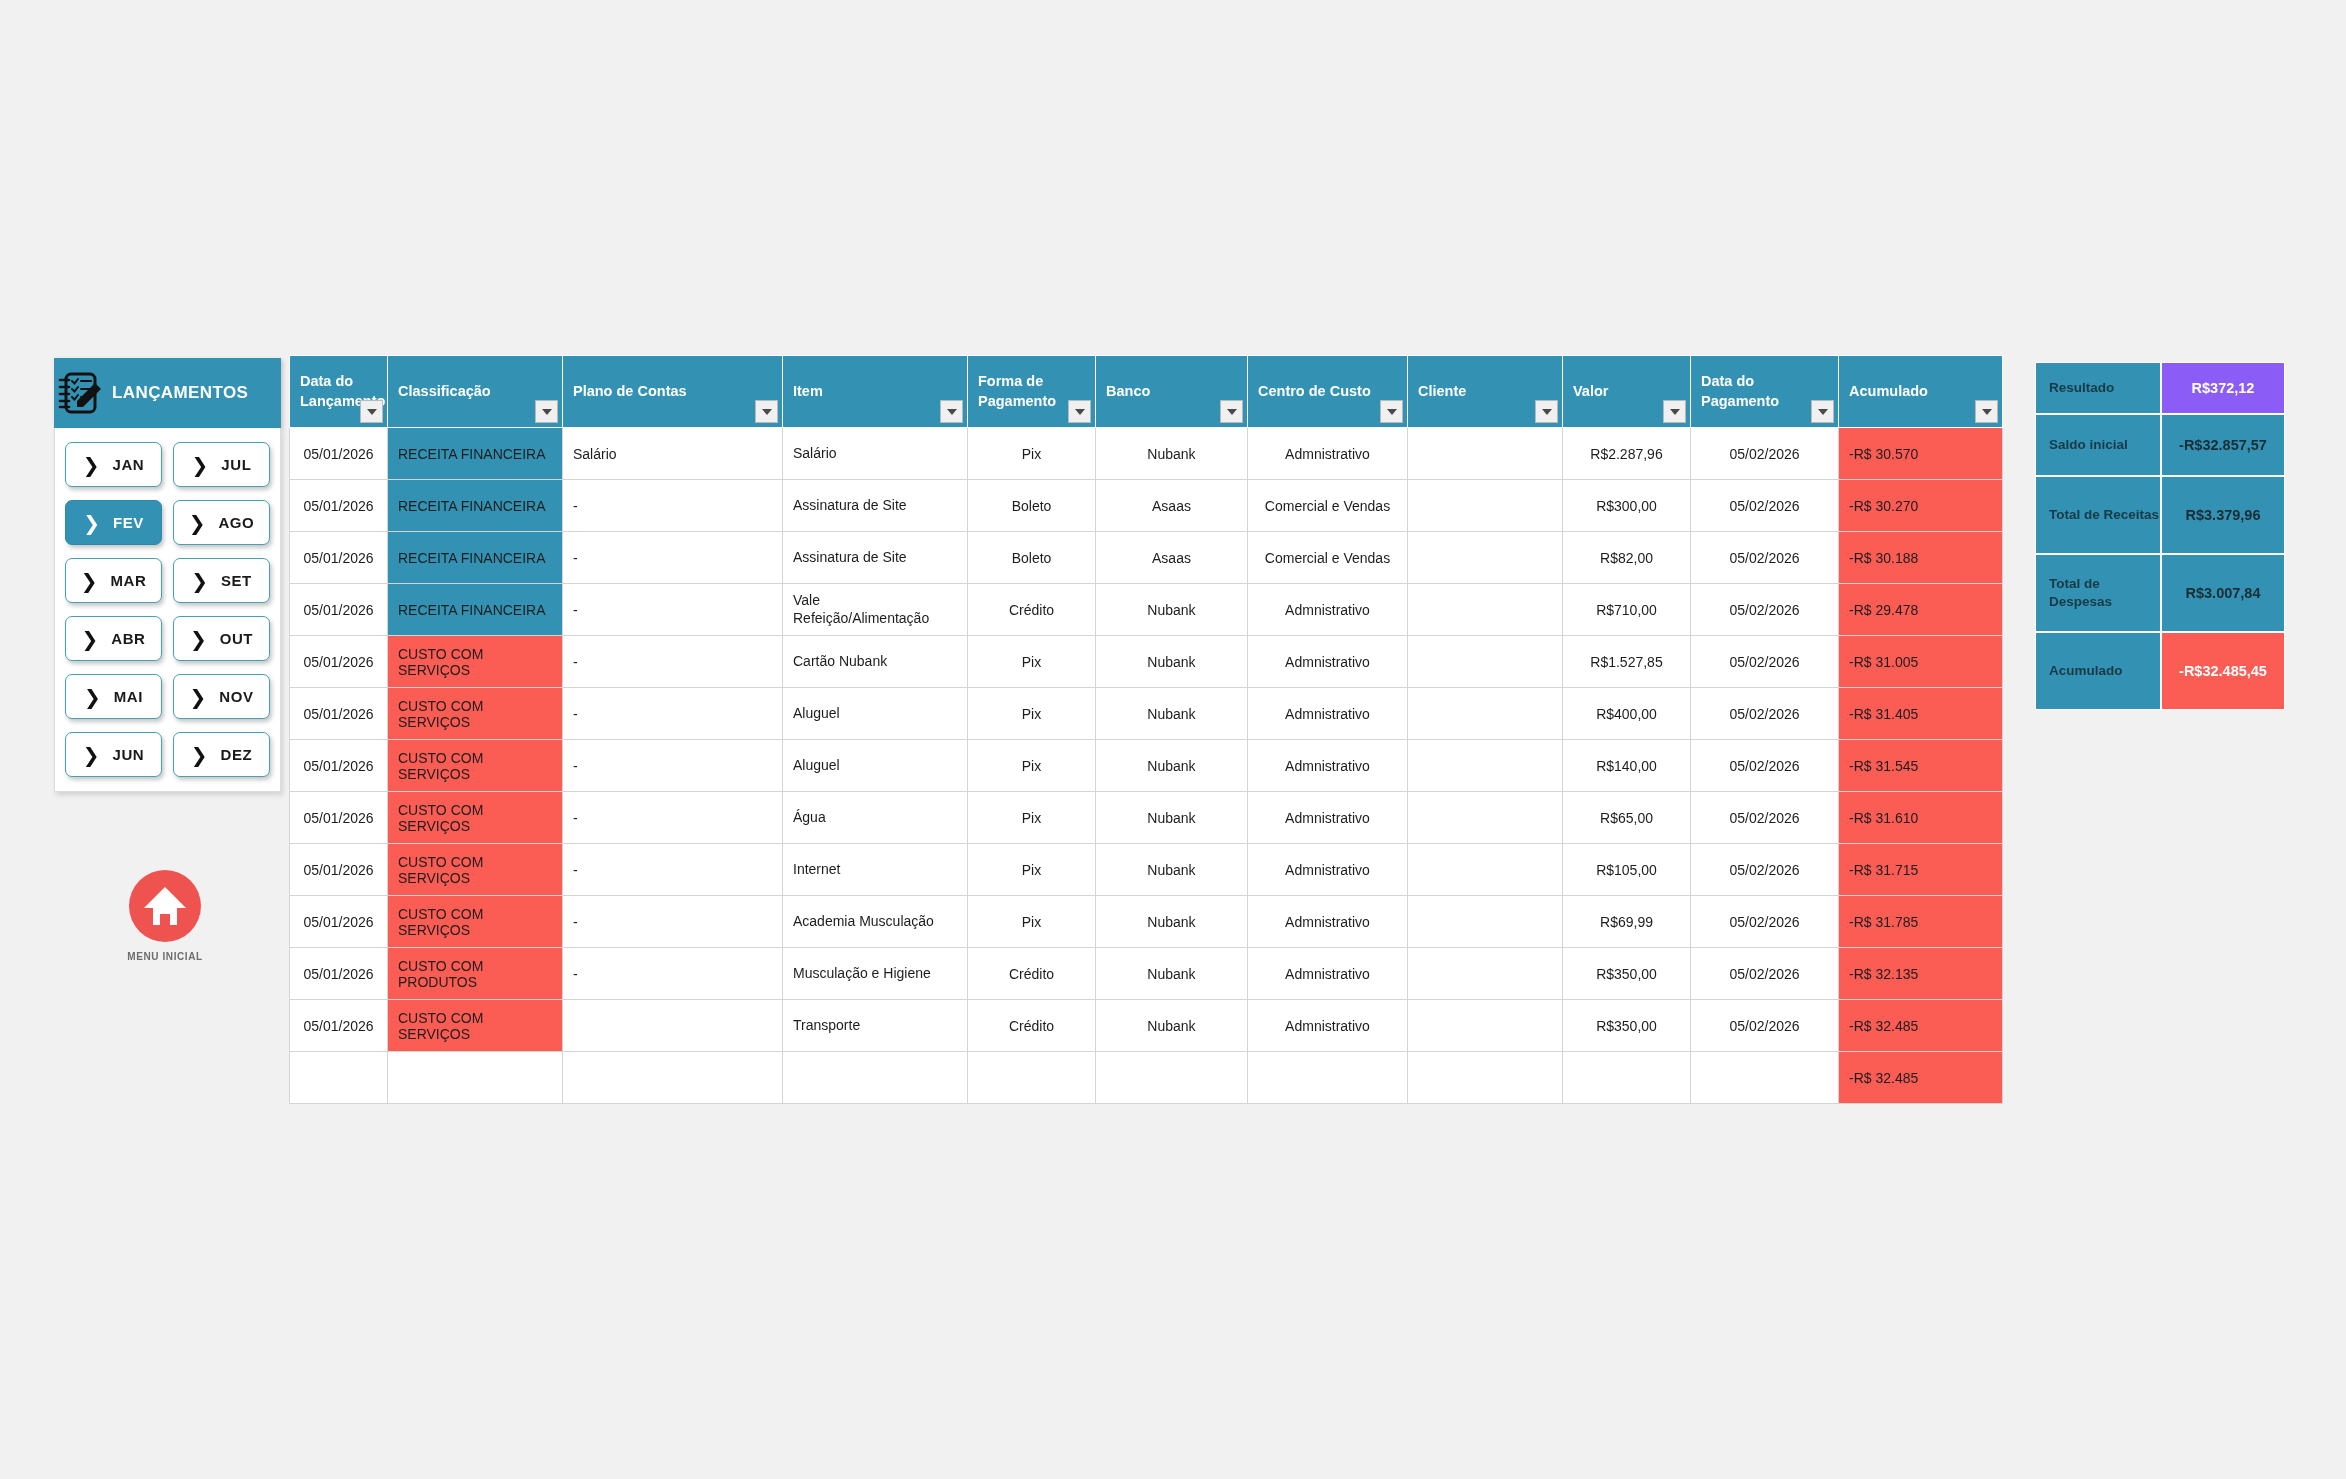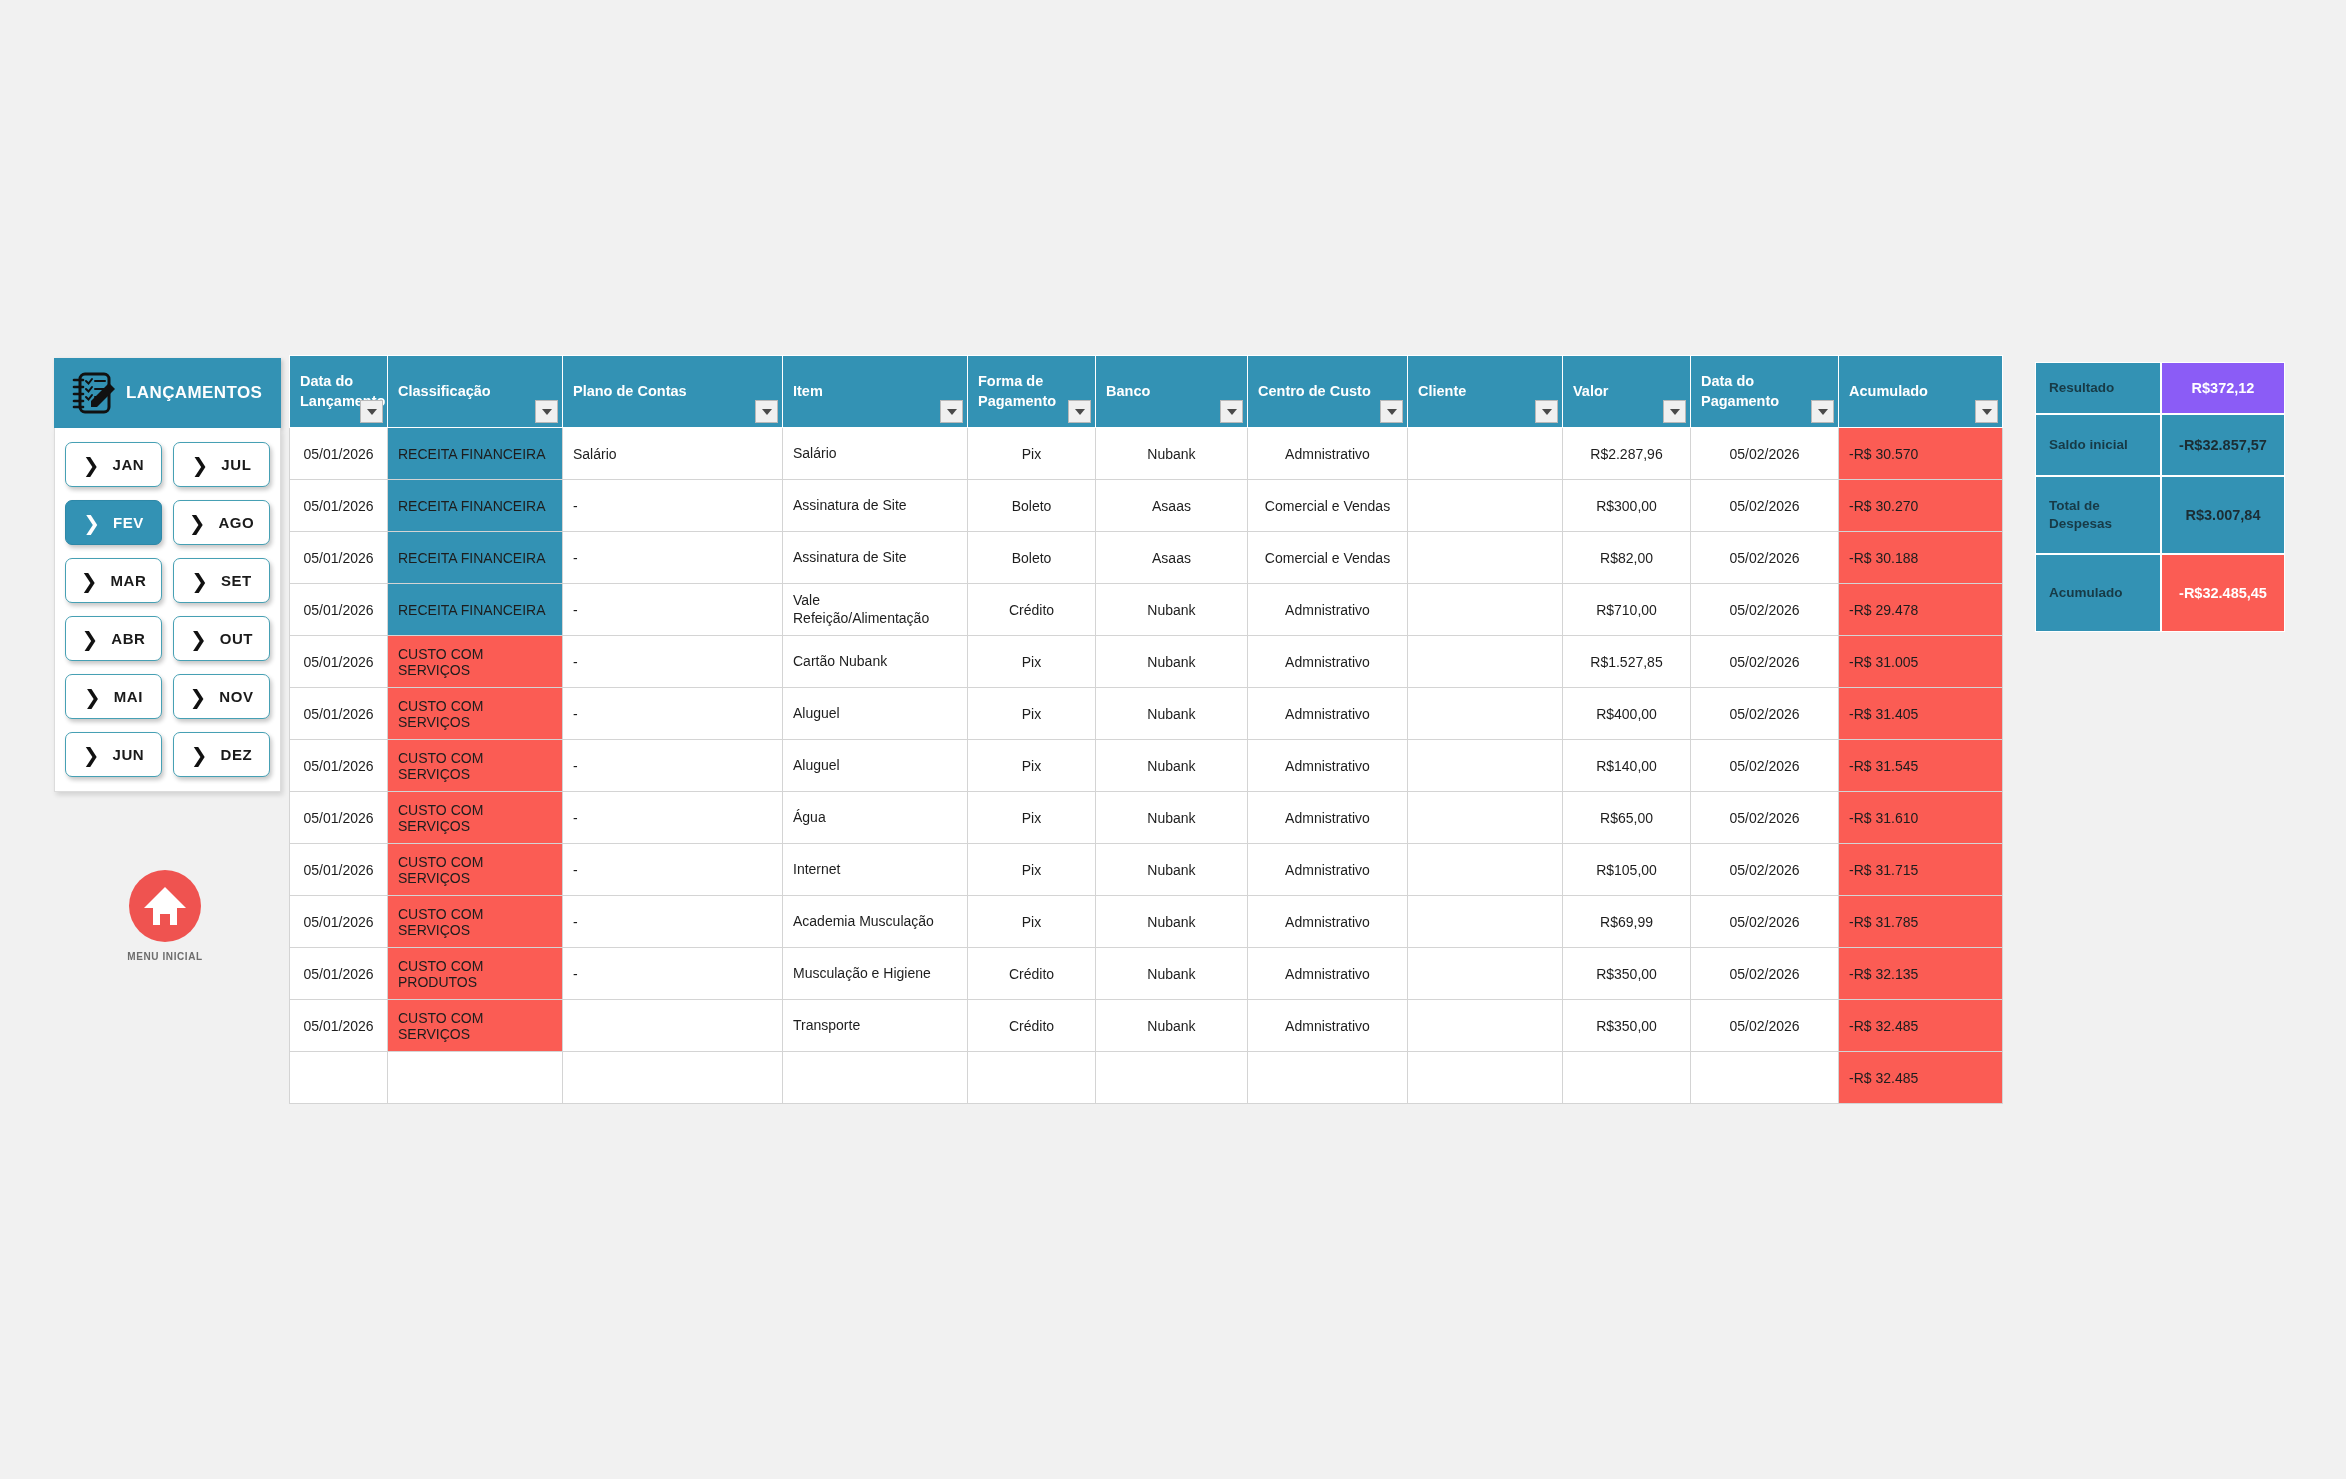--- a/index.html
+++ b/index.html
@@ -22,21 +22,20 @@
     left: 54px;
     top: 358px;
     width: 227px;
   }
 
   .lanc-header {
     background: #3392b4;
     height: 70px;
     display: flex;
     align-items: center;
-    padding-left: 14px;
     box-sizing: border-box;
     box-shadow: 2px 2px 4px rgba(0,0,0,.18);
   }
   .lanc-header .note-icon {
     width: 50px;
     height: 48px;
     flex: 0 0 auto;
   }
   .lanc-header .lanc-label {
     color: #ffffff;
@@ -537,20 +536,24 @@
 <div id="summary">
     <div class="sum-row">
       <div class="sum-label h-52">Resultado</div>
       <div class="sum-value h-52 pos">R$372,12</div>
     </div>
     <div class="sum-row">
       <div class="sum-label h-62">Saldo inicial</div>
       <div class="sum-value h-62">-R$32.857,57</div>
     </div>
     <div class="sum-row">
+      <div class="sum-label h-78">Total de Receitas</div>
+      <div class="sum-value h-78">R$3.379,96</div>
+    </div>
+    <div class="sum-row">
       <div class="sum-label h-78">Total de Despesas</div>
       <div class="sum-value h-78">R$3.007,84</div>
     </div>
     <div class="sum-row">
       <div class="sum-label h-78">Acumulado</div>
       <div class="sum-value h-78 neg">-R$32.485,45</div>
     </div>
   </div>
 
 </body></html>

